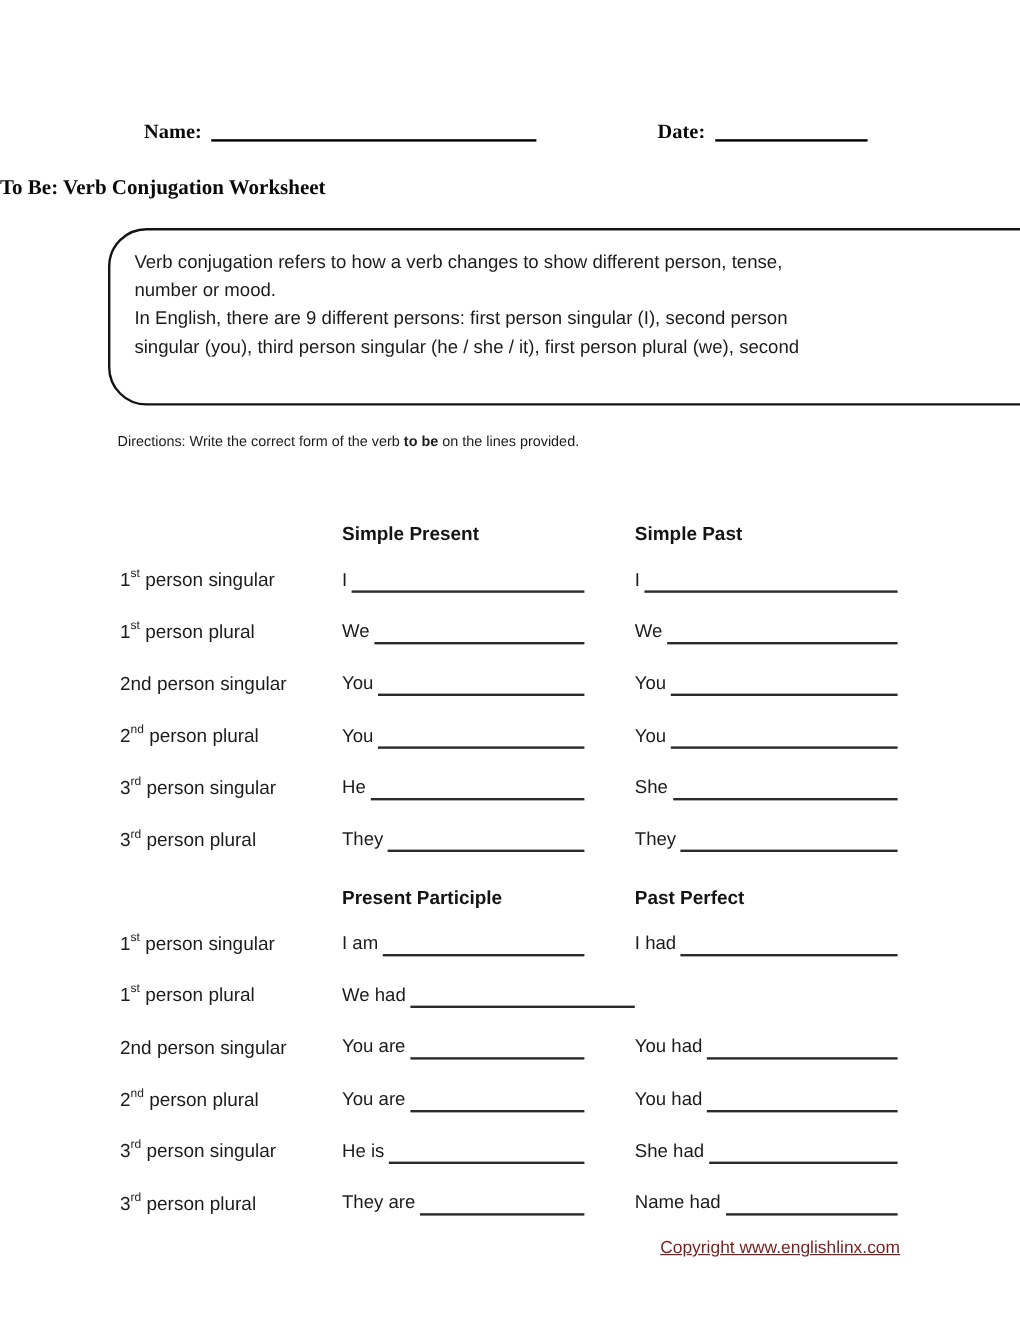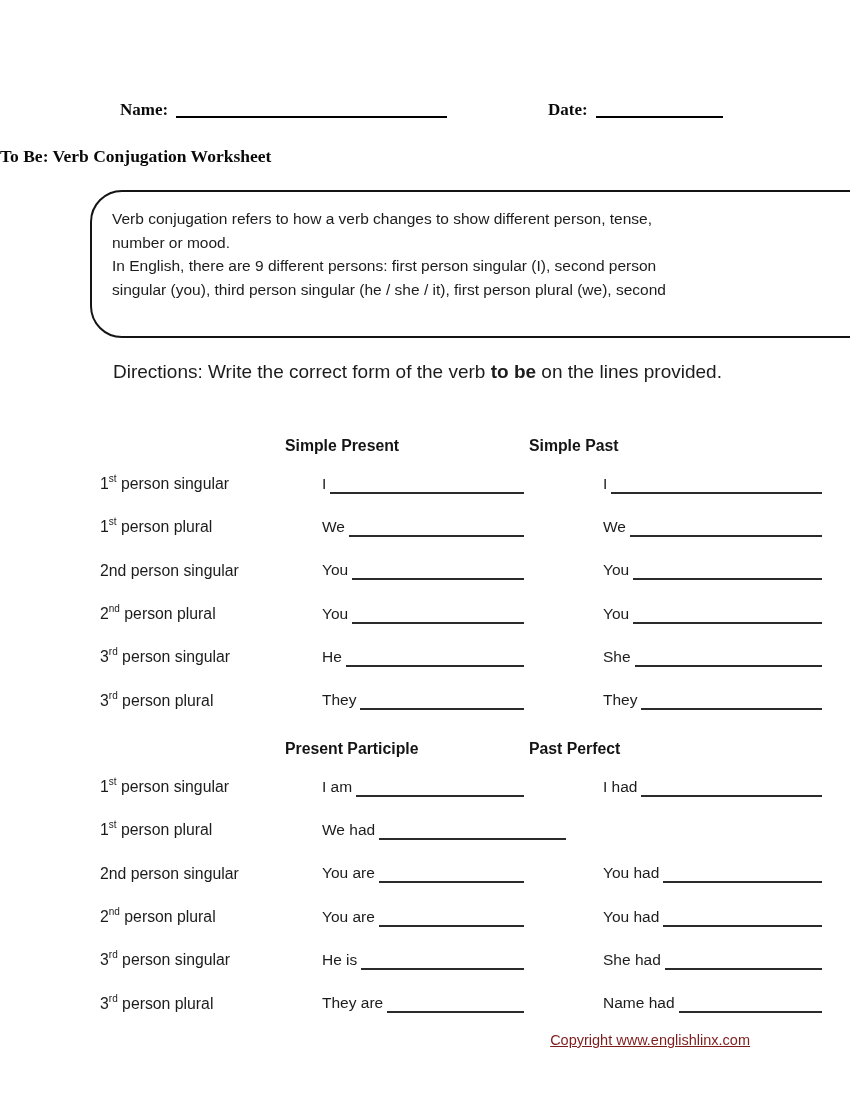--- a/index.html
+++ b/index.html
@@ -21,32 +21,32 @@
   
   .title { position:absolute; top:146px; left:0; width:100%; 
            font-family:"Liberation Serif", serif; font-weight:700; font-size:17.5px; color:#0a0a0a; }
 
   
   .infobox { position:absolute; left:90px; top:190px; width:813px; height:148px;
              border:2.2px solid #141414; border-radius:32px; padding:15px 18px 0 20px; }
   .infobox .iline { font-size:15.5px; line-height:23.6px; white-space:nowrap; color:#1c1c1c; }
 
   
-  .directions { position:absolute; left:113px; top:361px; font-size:19px; color:#1c1c1c; }
+  .directions { position:absolute; left:98px; top:361px; font-size:12px; color:#1c1c1c; }
   .directions b { font-weight:700; }
 
   
   .thead, .trows { position:absolute; left:100px; width:648px;margin-top:32px; }
   .grid-row { display:grid; grid-template-columns:185px 244px 219px; }
   .thead { font-weight:700; font-size:15.8px; color:#141414; }
   .thead-1 { top:405px; }
   .thead-2 { top:708px; }
   .trows-1 { top:430px; }
   .trows-2 { top:733px; }
-  .trow { display:grid; grid-template-columns:185px 244px 219px; height:43.3px; align-items:center;gap:37px; }
+  .trow { display:grid; grid-template-columns:185px 244px 219px; height:43.3px; align-items:center; }
   .rlabel { font-size:15.8px; color:#1c1c1c; }
   .rlabel sup { font-size:10px; position:relative; top:-1px; }
   .cell { display:flex; align-items:flex-end; height:20px; font-size:15.5px; line-height:20px; color:#1c1c1c; }
   .cell-1 { padding-right:42px; }
   .prefix { white-space:pre; }
   .line { flex:1 1 auto; border-bottom:2px solid #2b2b2b; margin-left:4px; height:1px; }
 
   
   .footer { position:absolute; top:1032px; right:100px; font-size:14.5px; color:#7f1d1d;text-decoration:underline; }
 </style>

